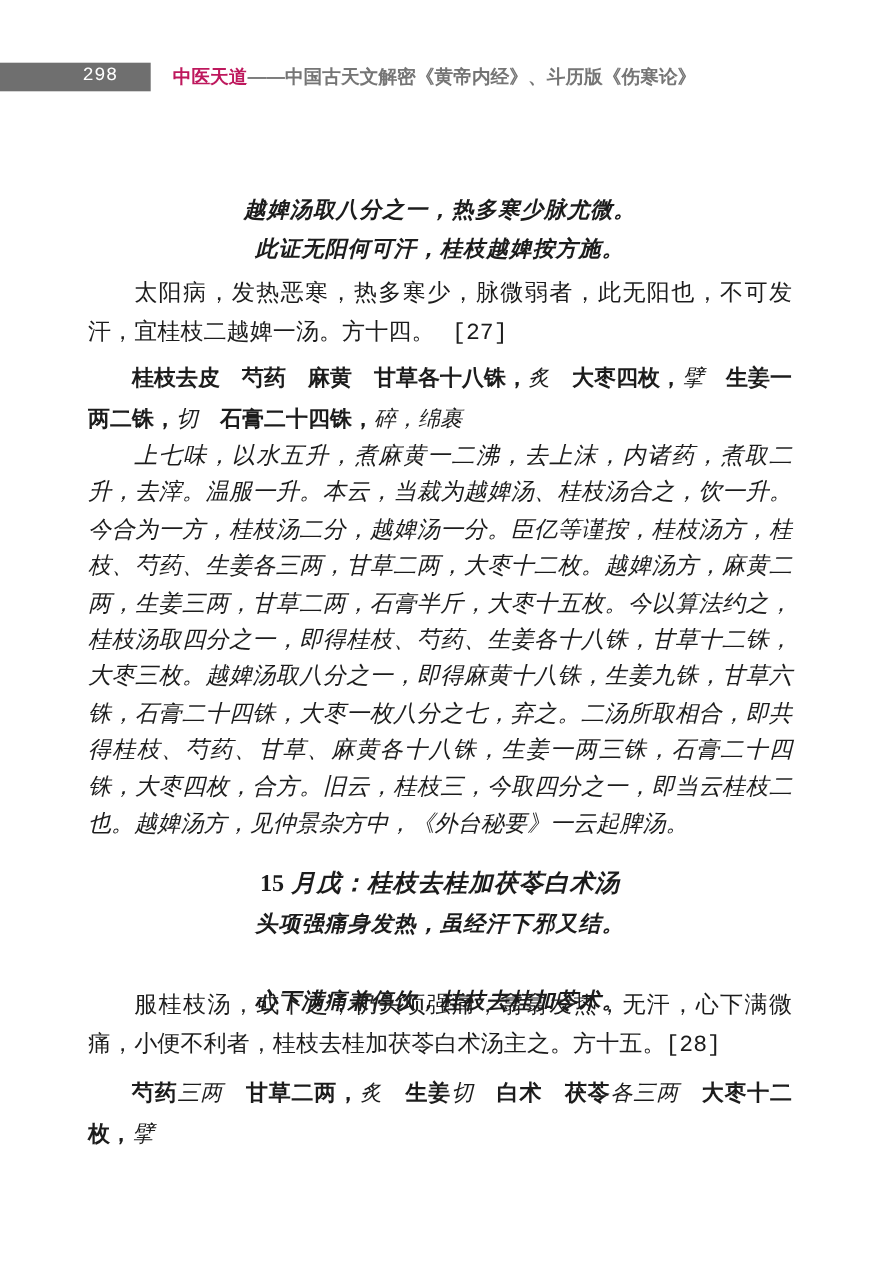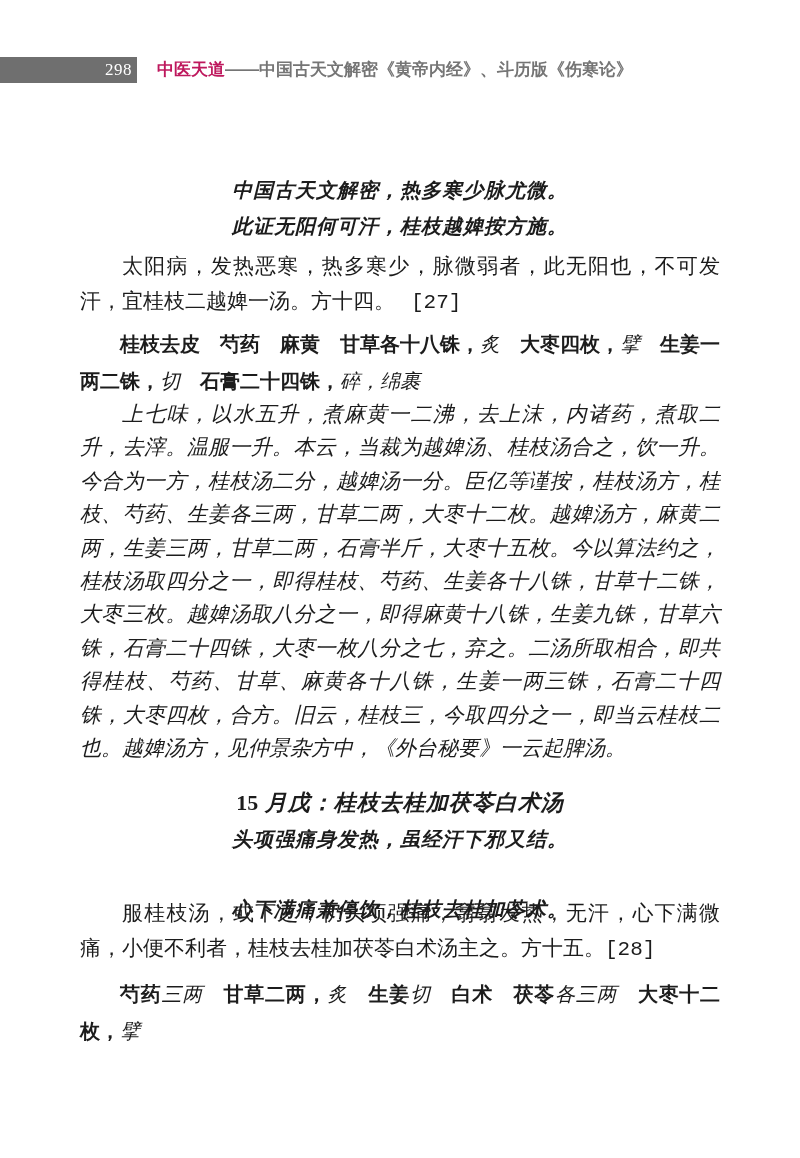--- a/index.html
+++ b/index.html
@@ -10,22 +10,22 @@
     position: relative;
     overflow: hidden;
   }
   .page { position: absolute; inset: 0; background: #fff; }
 
   
   .header { position: absolute; top: 57px; left: 0; width: 800px; height: 26px; }
   .page-badge {
     position: absolute; left: 0; top: 0; width: 137px; height: 26px;
     background: #6f6f6f; color: #ffffff;
-    font-family: Liberation Serif, serif; font-size: 17px;
-    line-height: 26px; text-align: right; padding-right: 5px;
+    font-family: Liberation Mono, monospace; font-size: 17px;
+    line-height: 26px; text-align: right; padding-right: 30px;
     box-sizing: border-box; letter-spacing: 0.5px;
   }
   .book-title {
     position: absolute; left: 157px; top: 0; height: 26px; line-height: 26px;
     font-family: "Liberation Sans", sans-serif; font-size: 17px;
     font-weight: bold; color: #757575; white-space: nowrap;
   }
   .book-title .main-part { color: #be185d; }
 
   
@@ -71,21 +71,21 @@
 <div class="page">
 
   <div class="header">
     <div class="page-badge">298</div>
     <div class="book-title">
       <span class="main-part">中医天道</span><span>——中国古天文解密《黄帝内经》、斗历版《伤寒论》</span>
     </div>
   </div>
 
 
-  <div class="block centered verse" style="top:177px;">中国古天文解密，热多寒少脉尤微。</div>
+  <div class="block centered verse" style="top:177px;">越婢汤取八分之一，热多寒少脉尤微。</div>
   <div class="block centered verse" style="top:213px;">此证无阳何可汗，桂枝越婢按方施。</div>
 
   <div class="block quote-para" style="top:249px;">
     <span>太阳病，发热恶寒，热多寒少，脉微弱者，此无阳也，不可发汗，宜桂枝二越婢一汤。方十四。</span><span class="ref ref-gap">[27]</span>
   </div>
 
   <div class="block ingredients" style="top:326px;">
     <span class="seg-b">桂枝去皮　芍药　麻黄　甘草各十八铢，</span><span class="seg-k">炙</span><span class="seg-b">　大枣四枚，</span><span class="seg-k">擘</span><span class="seg-b">　生姜一两二铢，</span><span class="seg-k">切</span><span class="seg-b">　石膏二十四铢，</span><span class="seg-k">碎，绵裹</span>
   </div>
 

